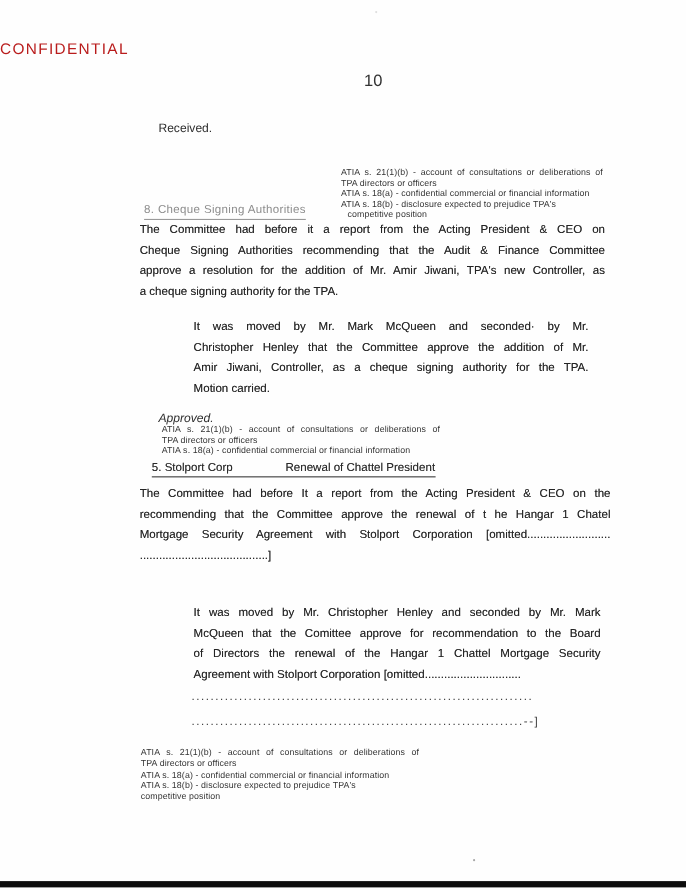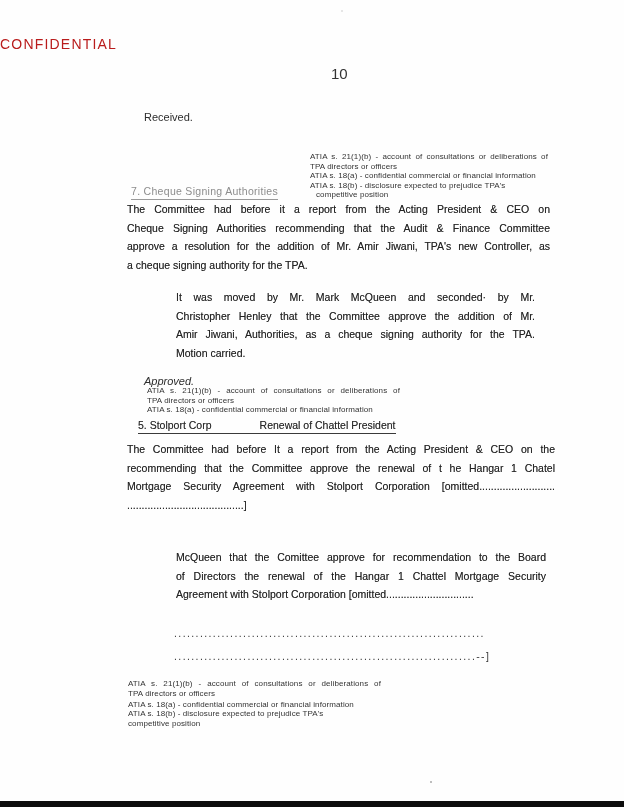--- a/index.html
+++ b/index.html
@@ -69,33 +69,33 @@
   <div class="abs received">Received.</div>
 
   <div class="abs atia atia-top">
     <div class="ln jline">ATIA s. 21(1)(b) - account of consultations or deliberations of</div>
     <div class="ln">TPA directors or officers</div>
     <div class="ln">ATIA s. 18(a) - confidential commercial or financial information</div>
     <div class="ln">ATIA s. 18(b) - disclosure expected to prejudice TPA's</div>
     <div class="ln indent">competitive position</div>
   </div>
 
-  <div class="abs h4">7.  Cheque Signing Authorities</div>
+  <div class="abs h4">8.  Cheque Signing Authorities</div>
 
   <div class="abs para body1">
     <div class="ln jline">The Committee had before it a report from the Acting President &amp; CEO on</div>
     <div class="ln jline">Cheque Signing Authorities recommending that the Audit &amp; Finance Committee</div>
     <div class="ln jline">approve a resolution for the addition of Mr. Amir Jiwani, TPA's new Controller, as</div>
     <div class="ln">a cheque signing authority for the TPA.</div>
   </div>
 
   <div class="abs para motion1">
     <div class="ln jline">It was moved by Mr. Mark McQueen and seconded· by Mr.</div>
     <div class="ln jline">Christopher Henley that the Committee approve the addition of Mr.</div>
-    <div class="ln jline">Amir Jiwani, Authorities, as a cheque signing authority for the TPA.</div>
+    <div class="ln jline">Amir Jiwani, Controller, as a cheque signing authority for the TPA.</div>
     <div class="ln">Motion carried.</div>
   </div>
 
   <div class="abs approved">Approved.</div>
 
   <div class="abs atia atia-mid">
     <div class="ln jline">ATIA s. 21(1)(b) - account of consultations or deliberations of</div>
     <div class="ln">TPA directors or officers</div>
     <div class="ln">ATIA s. 18(a) - confidential commercial or financial information</div>
   </div>
@@ -105,20 +105,21 @@
   </div>
 
   <div class="abs para body2">
     <div class="ln jline">The Committee had before It a report from the Acting President &amp; CEO on the</div>
     <div class="ln jline">recommending that the Committee approve the renewal of t he Hangar 1 Chatel</div>
     <div class="ln jline">Mortgage Security Agreement with Stolport Corporation [omitted..........................</div>
     <div class="ln">........................................]</div>
   </div>
 
   <div class="abs para motion2">
+    <div class="ln jline">It was moved by Mr. Christopher Henley and seconded by Mr. Mark</div>
     <div class="ln jline">McQueen that the Comittee approve for recommendation to the Board</div>
     <div class="ln jline">of Directors the renewal of the Hangar 1 Chattel Mortgage Security</div>
     <div class="ln">Agreement with Stolport Corporation [omitted..............................</div>
   </div>
 
   <div class="abs dotline dots1">........................................................................</div>
 
   <div class="abs dotline dots2">......................................................................--]</div>
 
   <div class="abs atia atia-bottom">

